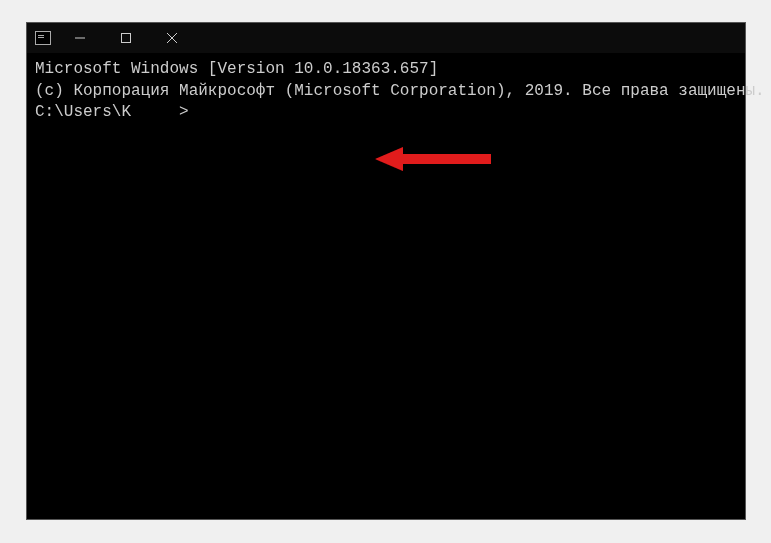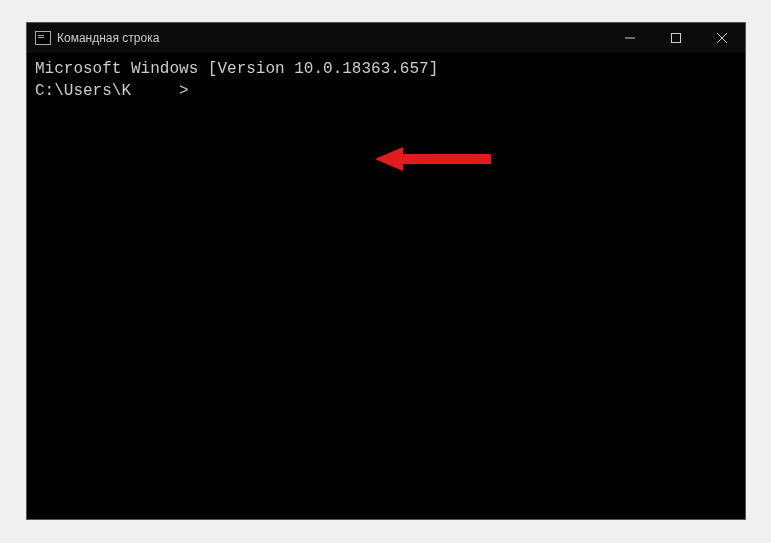--- a/index.html
+++ b/index.html
@@ -93,21 +93,20 @@
       top: 92px;
       pointer-events: none;
     }
   </style>
 </head>
 <body>
 
 <div class="window">
   <div class="titlebar">
     <div class="titlebar-icon"></div>
-    <div class="titlebar-title">Командная строка</div>
     <div class="window-controls">
       <div class="window-control">
         <svg width="10" height="10" viewBox="0 0 10 10">
             <line x1="0" y1="5" x2="10" y2="5" stroke="#ccc" stroke-width="1"></line>
           </svg>
       </div>
       <div class="window-control">
         <svg width="10" height="10" viewBox="0 0 10 10">
             <rect x="0.5" y="0.5" width="9" height="9" fill="none" stroke="#ccc" stroke-width="1"></rect>
           </svg>
@@ -115,20 +114,21 @@
       <div class="window-control close">
         <svg width="10" height="10" viewBox="0 0 10 10">
             <line x1="0" y1="0" x2="10" y2="10" stroke="#ccc" stroke-width="1"></line>
             <line x1="10" y1="0" x2="0" y2="10" stroke="#ccc" stroke-width="1"></line>
           </svg>
       </div>
     </div>
   </div>
   <div class="terminal-content">
     <div class="term-line">Microsoft Windows [Version 10.0.18363.657]</div>
+    <div class="term-line">(c) Корпорация Майкрософт (Microsoft Corporation), 2019. Все права защищены.</div>
     <div class="term-line"></div>
     <div class="prompt-line">
       <span>C:\Users\</span><span>K</span><span class="redacted"></span><span>&gt;</span>
     </div>
 
     <svg class="arrow-annotation" width="120" height="28" viewBox="0 0 120 28">
       <defs>
         <filter id="ds" x="-20%" y="-20%" width="140%" height="140%">
           <feDropShadow dx="1" dy="1" stdDeviation="1" flood-color="#000" flood-opacity="0.6"></feDropShadow>
         </filter>

